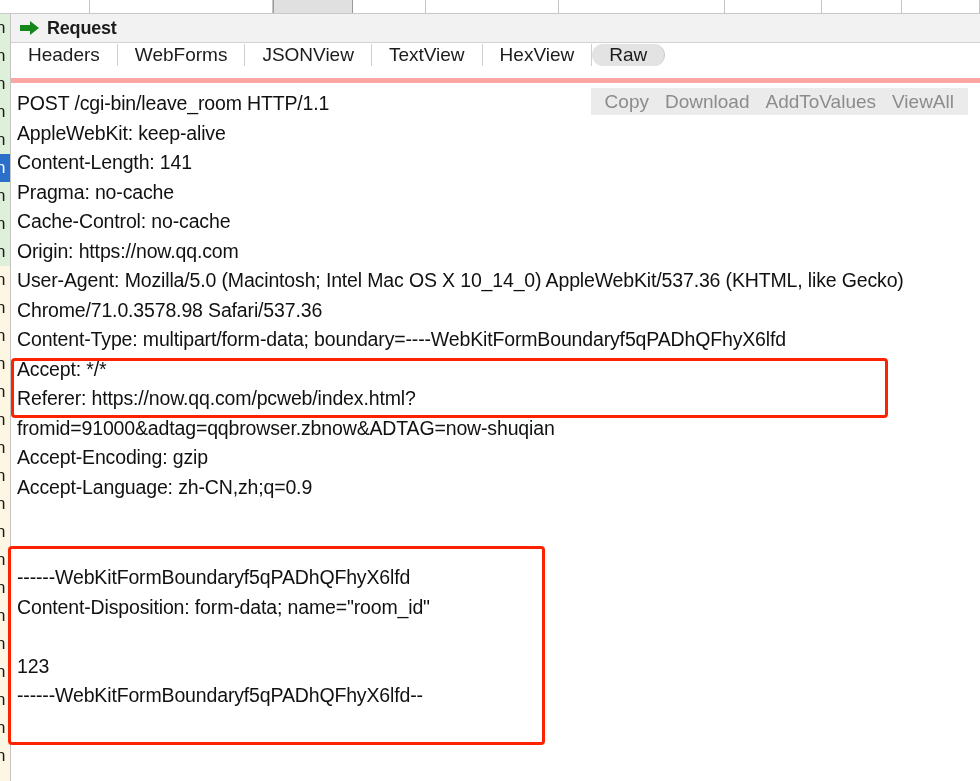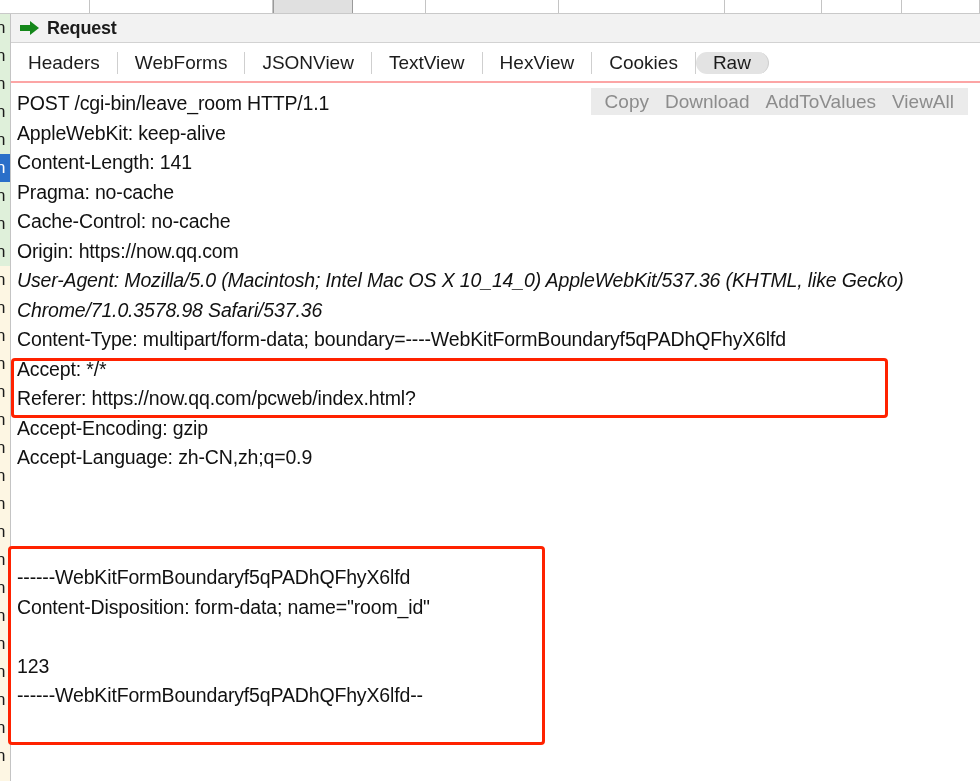--- a/index.html
+++ b/index.html
@@ -116,24 +116,24 @@
     color: #1c1c1c;
     letter-spacing: -0.2px;
   }
 
   
   .tabbar {
     position: absolute;
     left: 11px; top: 44px;
     width: 969px; height: 39px;
     background: #ffffff;
-    border-bottom: 2px solid #fca5a5;
-    box-sizing: border-box;
-    display: flex;
-    align-items: center;
+    border-bottom: 5px solid #fca5a5;
+    box-sizing: border-box;
+    display: flex;
+    align-items: flex-start;
   }
   .tab {
     display: flex;
     align-items: center;
     justify-content: center;
     padding: 0 17px;
     font-size: 19px;
     color: #1c1c1c;
     background: #ffffff;
     border-right: 1px solid #cfcfcf;
@@ -184,21 +184,20 @@
     font-family: "Liberation Sans", sans-serif;
     font-size: 19.5px;
     line-height: 29.5px;
     color: #111111;
     white-space: pre;
     letter-spacing: -0.15px;
   }
   .line.wrap {
     white-space: pre-wrap;
     max-width: 940px;
-    font-style: italic;
   }
   .line.blank { color: transparent; }
 
   
   .redbox {
     position: absolute;
     border: 3px solid #ff2200;
     border-radius: 4px;
     box-sizing: border-box;
     pointer-events: none;
@@ -333,36 +332,36 @@
     </span>
     <span class="req-title">Request</span>
   </div>
 
   <div class="tabbar" id="tabbar">
     <div class="tab">Headers</div>
       <div class="tab">WebForms</div>
       <div class="tab">JSONView</div>
       <div class="tab">TextView</div>
       <div class="tab">HexView</div>
-      <div class="tab">Cookies</div>
       <div class="tab active">Raw</div>
       <div class="tab-filler"></div>
   </div>
 
   <div class="raw" id="raw-view">
       <div class="line">POST /cgi-bin/leave_room HTTP/1.1</div>
       <div class="line">AppleWebKit: keep-alive</div>
       <div class="line">Content-Length: 141</div>
       <div class="line">Pragma: no-cache</div>
       <div class="line">Cache-Control: no-cache</div>
       <div class="line">Origin: https://now.qq.com</div>
       <div class="line wrap">User-Agent: Mozilla/5.0 (Macintosh; Intel Mac OS X 10_14_0) AppleWebKit/537.36 (KHTML, like Gecko) Chrome/71.0.3578.98 Safari/537.36</div>
       <div class="line">Content-Type: multipart/form-data; boundary=----WebKitFormBoundaryf5qPADhQFhyX6lfd</div>
       <div class="line">Accept: */*</div>
       <div class="line">Referer: https://now.qq.com/pcweb/index.html?</div>
+      <div class="line">fromid=91000&amp;adtag=qqbrowser.zbnow&amp;ADTAG=now-shuqian</div>
       <div class="line">Accept-Encoding: gzip</div>
       <div class="line">Accept-Language: zh-CN,zh;q=0.9</div>
     </div>
 
   <div class="actions" id="actions">
       <div class="act">Copy</div>
       <div class="act">Download</div>
       <div class="act">AddToValues</div>
       <div class="act">ViewAll</div>
     </div>

